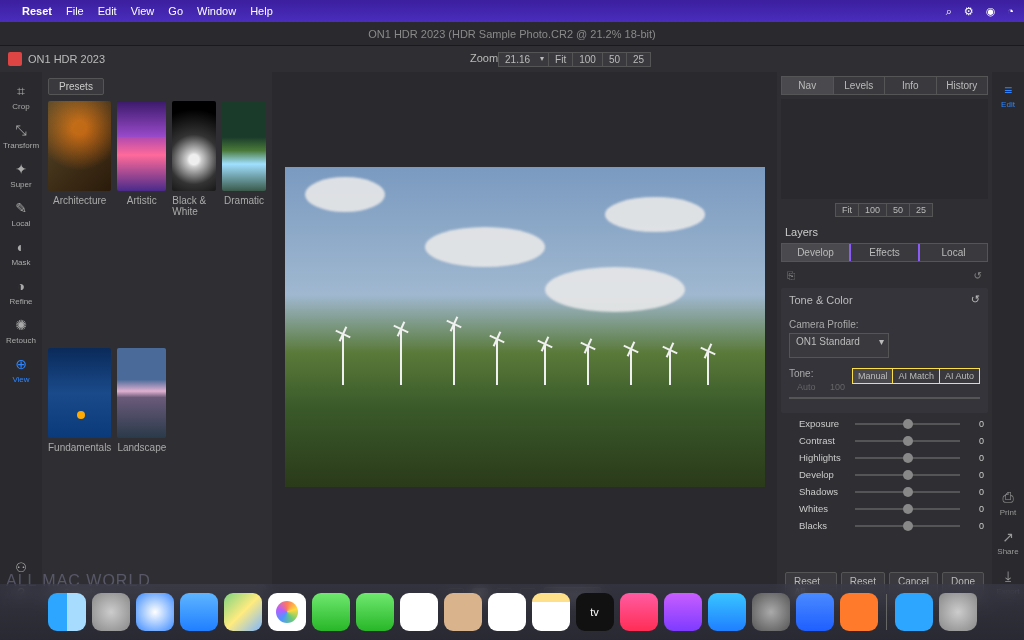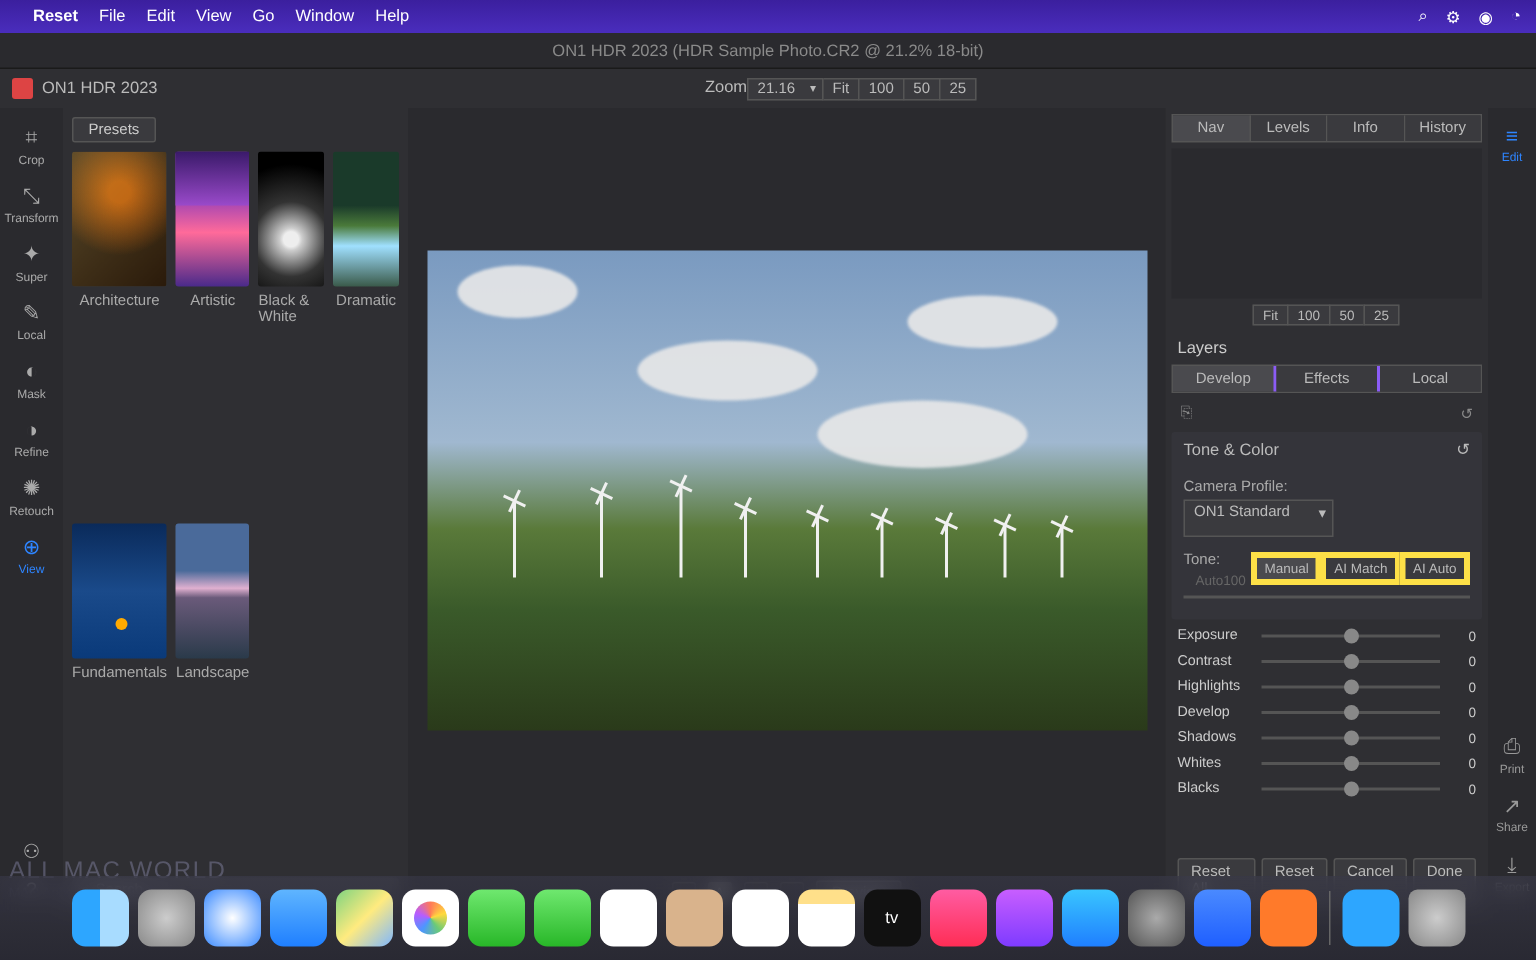--- a/index.html
+++ b/index.html
@@ -81,24 +81,24 @@
 .layer-tabs span:last-child{border-right:none;}
 .layer-tabs span.active { background:#4a4a4e; }
 .layer-row { display:flex; justify-content:space-between; padding:4px 10px; color:#888; }
 .tone-section { background:#34343a; margin:2px 4px; border-radius:2px; }
 .tone-header { display:flex; justify-content:space-between; align-items:center; padding:5px 8px; font-size:11px; }
 .tone-body { padding:4px 8px 8px; }
 .field-label { font-size:10px; color:#aaa; margin-top:4px; }
 .dropdown { background:#3a3a3e; border:1px solid #555; padding:2px 18px 10px 6px; font-size:10px; margin-top:3px; display:inline-block; position:relative; min-width:100px; }
 .dropdown::after{content:'▾'; position:absolute; right:4px; }
 .tone-btns { display:flex; float:right; }
-.tone-btns span { background:#3a3a3e; border:4px solid #fde047; padding:2px 5px; margin-left:-1px; font-size:9px; }
+.tone-btns span { background:#3a3a3e; border:1px solid #fde047; padding:2px 5px; margin-left:-1px; font-size:9px; }
 .tone-btns span.active { background:#4a4a4e; }
 .slider-row { display:flex; align-items:center; padding:3px 8px; gap:6px; }
-.slider-row .label { width:50px; font-size:9.5px; color:#ccc; }
+.slider-row .label { width:50px; font-size:9.5px; color:#ccc;margin-left:14px; }
 .slider-row .track { flex:1; height:2px; background:#555; position:relative; }
 .slider-row .knob { position:absolute; top:-4px; left:50%; width:10px; height:10px; background:#888; border-radius:50%; margin-left:-5px; }
 .slider-row .val { width:18px; text-align:right; font-size:9px; color:#ccc; }
 .auto-row { display:flex; justify-content:space-between; padding:3px 8px; color:#666; font-size:9px; }
 .bottom-buttons { display:flex; justify-content:flex-end; gap:4px; padding:6px 8px; margin-top:auto; }
 .bottom-buttons span { background:#3a3a3e; border:1px solid #555; padding:3px 8px; border-radius:2px; font-size:10px; cursor:pointer; }
 
 
 .action-rail { width:32px; background:#2a2a2e; display:flex; flex-direction:column; align-items:center; padding-top:8px; gap:4px; font-size:8px; color:#999; }
 .action-rail .act { display:flex; flex-direction:column; align-items:center; cursor:pointer; padding:2px 0; }

